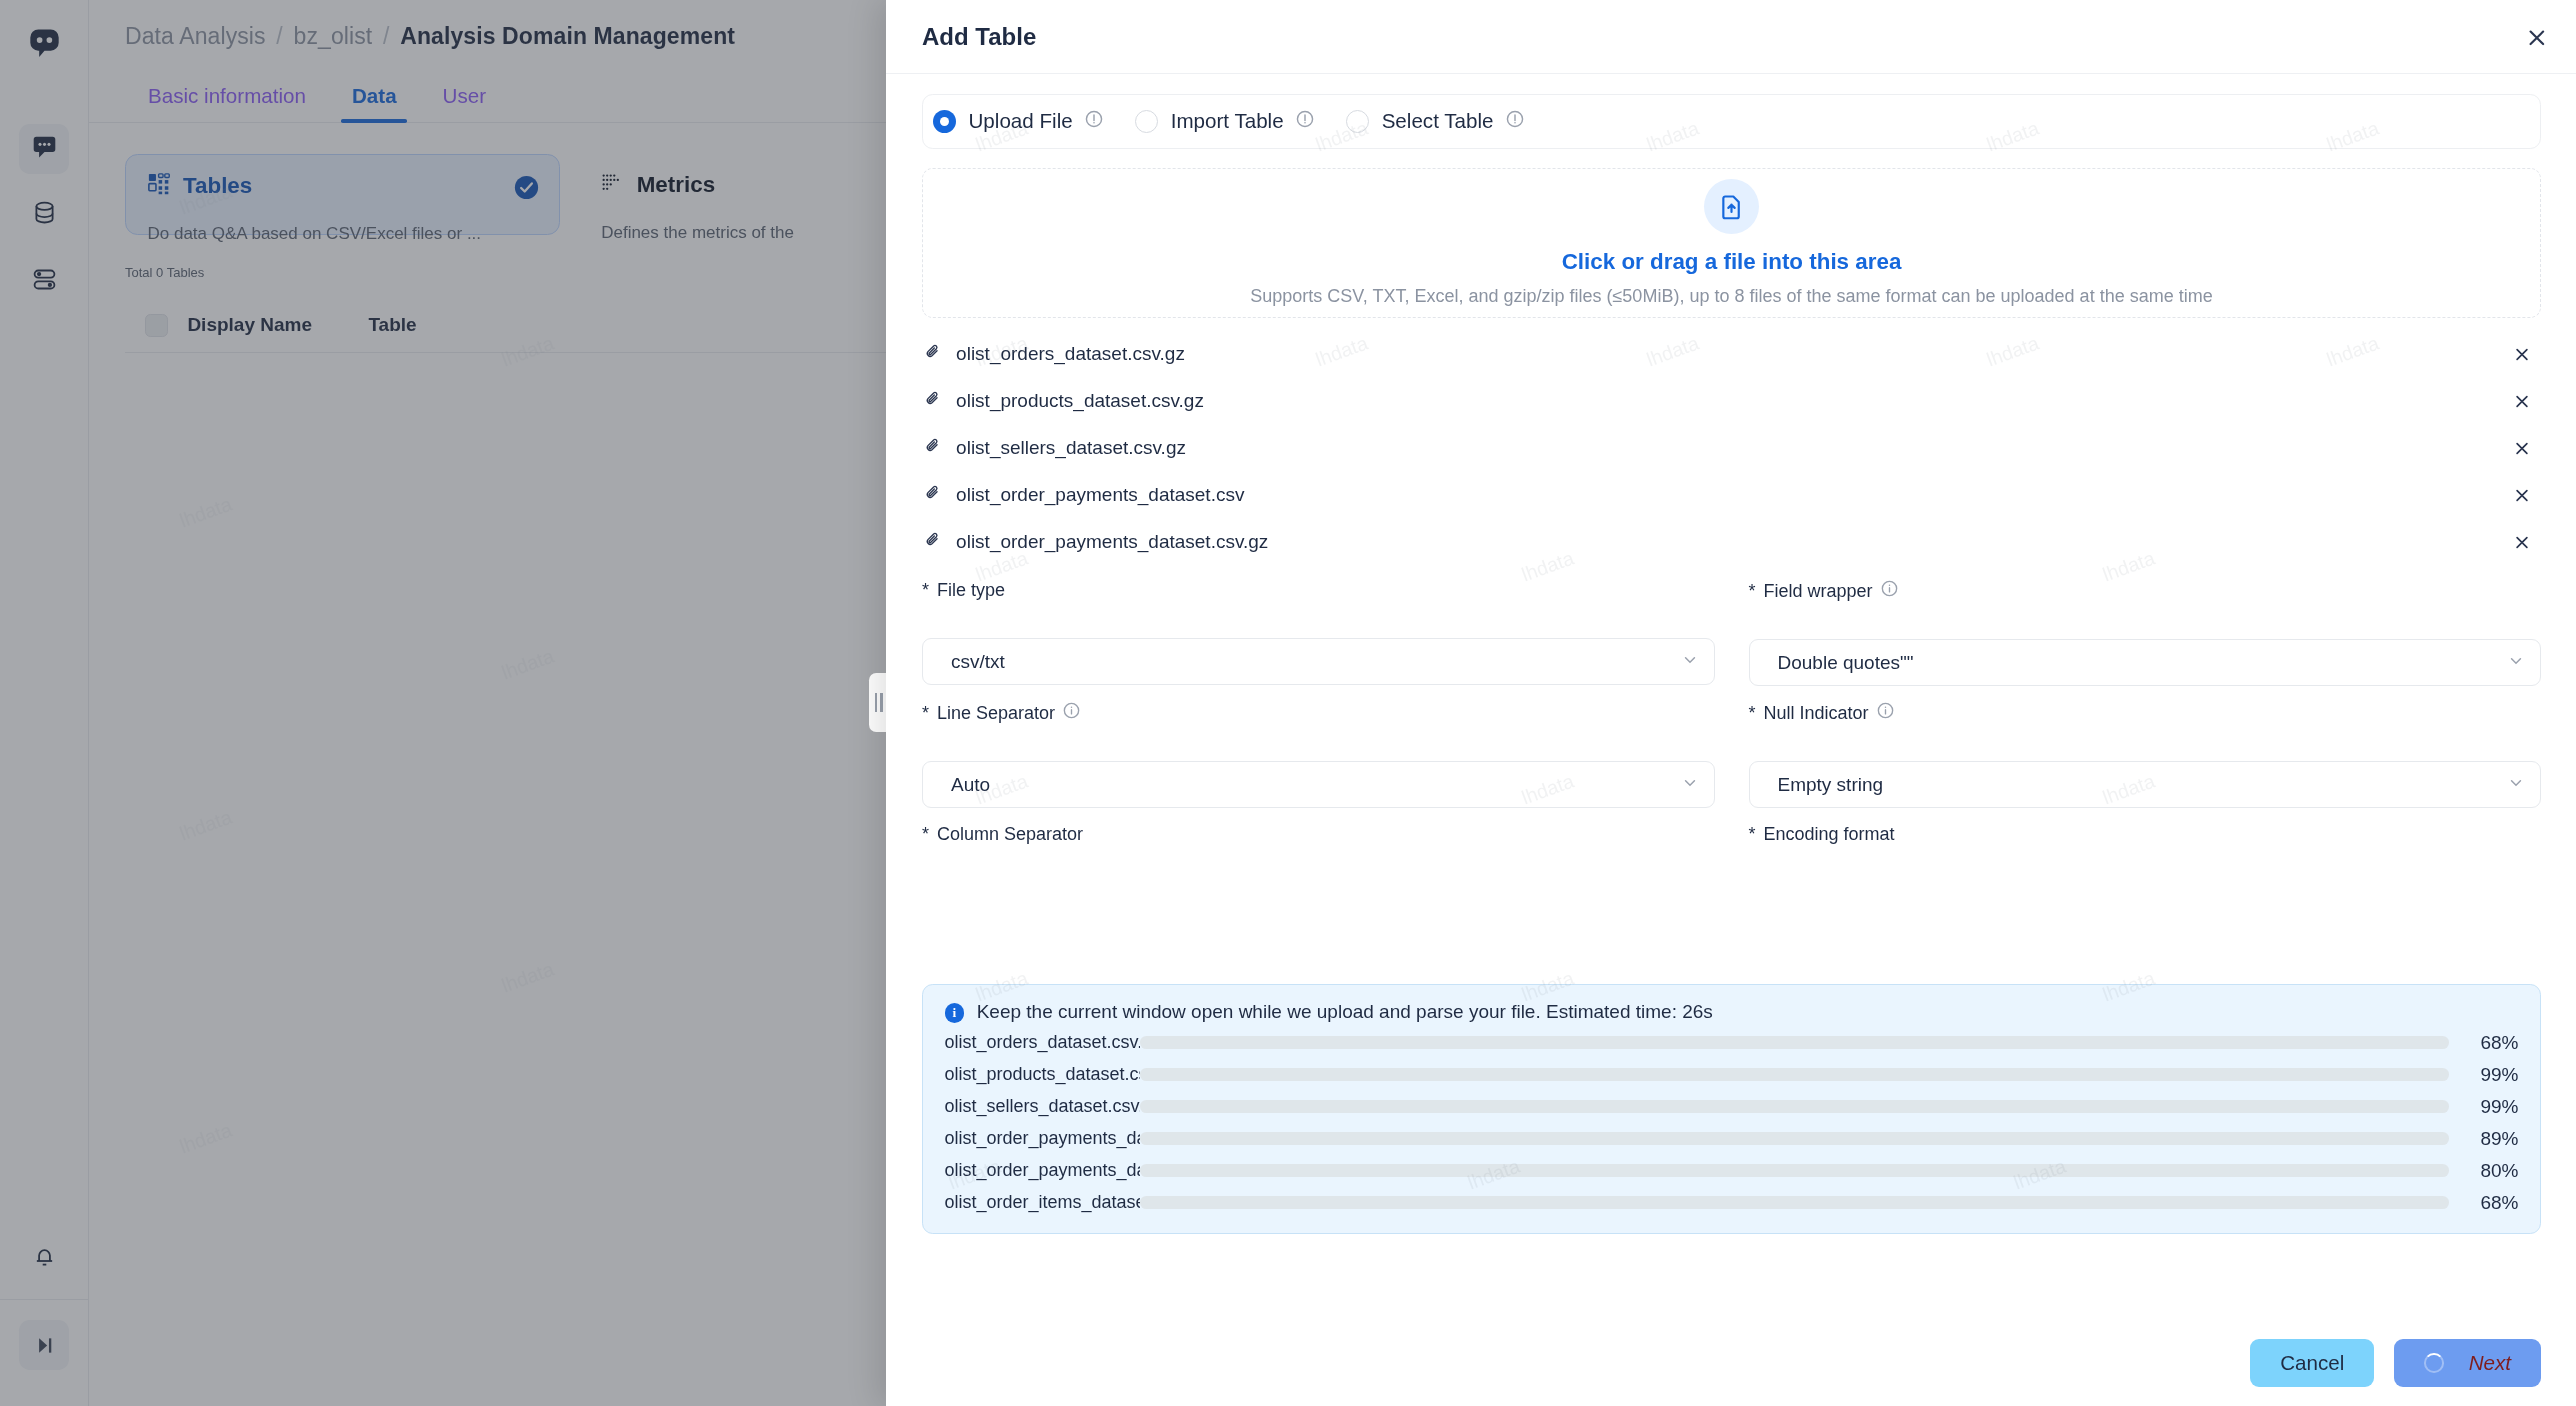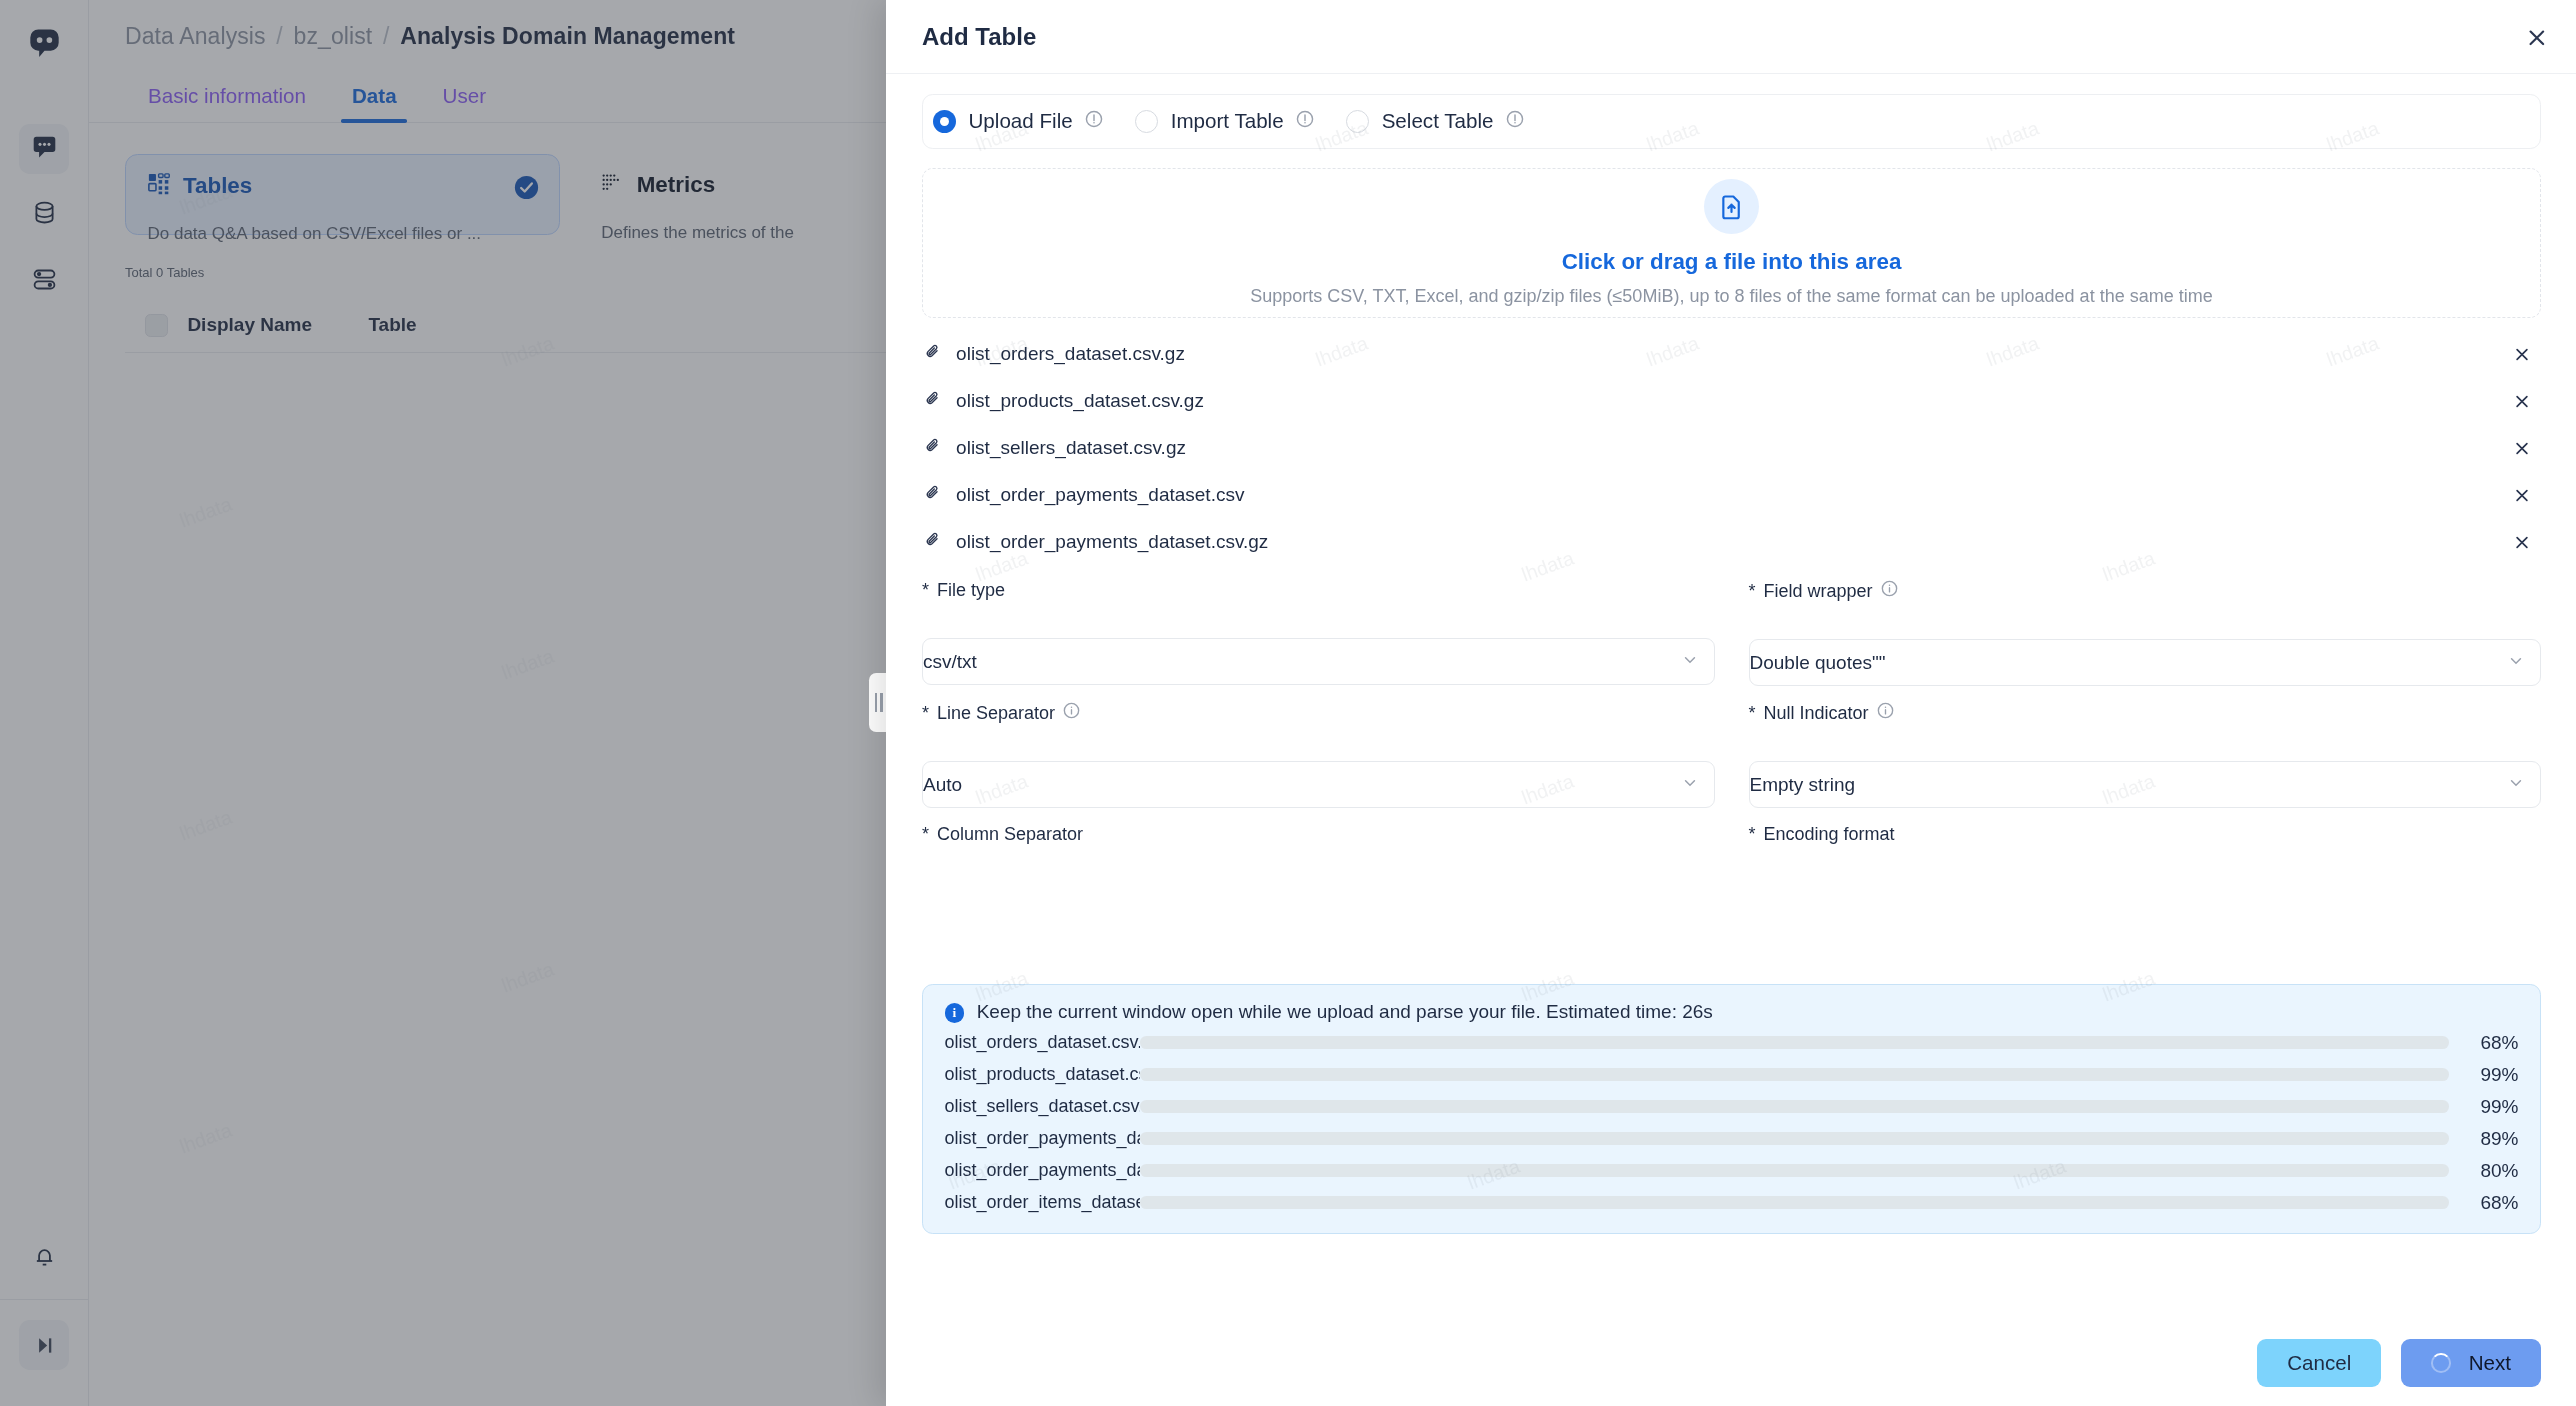--- a/index.html
+++ b/index.html
@@ -125,21 +125,21 @@
     font-size: 19px; color: #1f2b43; position: relative; padding-left: 1.8px;
   }
   .file-x { position: absolute; right: 7.2px; top: 50%; transform: translateY(-50%); width: 23px; height: 23px; display:flex; align-items:center; justify-content:center; }
 
   .form-grid { margin-top: 14.3px; display: grid; grid-template-columns: 1fr 1fr; column-gap: 34px; row-gap: 0px; }
   .field { margin-bottom: 16px; }
   .field-label { font-size: 18px; color: #1f2b43; display: flex; align-items: center; gap: 8px; margin-bottom: 10.7px; }
   .req { color: #1f2b43; font-size: 18px; }
   .select {
     height: 47px; border: 0.9px solid #e6e9ed; border-radius: 9px;
-    display: flex; align-items: center; padding: 0 0; font-size: 19px; color: #1f2b43;
+    display: flex; align-items: center; padding: 0 28px; font-size: 19px; color: #1f2b43;
     position: relative; background: #fff; margin-top: 37px;
   }
   .select .chev { position: absolute; right: 16px; top: 50%; transform: translateY(-50%); }
 
   
   .notice {
     position: absolute; left: 36px; right: 36px; bottom: 86px;
     background: #eaf5fe; border: 0.9px solid #c7e2f7; border-radius: 10.7px;
     padding: 16px 21.5px 14.3px;
   }
@@ -150,21 +150,21 @@
   .prog-track { flex: 1; height: 12.5px; border-radius: 6.3px; background: #dfe6ea; overflow: hidden; }
   .prog-fill { height: 12.5px; border-radius: 6.3px; background: linear-gradient(90deg,#2b7cf0 0%, #2b7cf0 58%, #0a62ef 58%, #0a62ef 100%); }
   .prog-pct { width: 70px; text-align: right; font-size: 19px; color: #1f2b43; flex: 0 0 auto; }
 
   .modal-foot {
     height: 86px; display: flex; align-items: center; justify-content: flex-end;
     gap: 19.7px; padding-right: 36px;
   }
   .btn { height: 48px; border-radius: 9px; font-size: 20.6px; display: flex; align-items: center; justify-content: center; padding: 0 30px; }
   .btn-cancel { background: #7dd3fc; color: #1f2b43; }
-  .btn-next { background: #6d9cf0; color: #0f172a; gap: 18px; }
+  .btn-next { background: #6d9cf0; color: #7f1d1d; gap: 25px; font-style: italic; }
   .spinner { width: 19.7px; height: 19.7px; border-radius: 50%; border: 2.7px solid rgba(255,255,255,.35); border-top-color: #fff; }
 
   .wm { position:absolute; color: rgba(120,128,140,.10); font-size: 19.7px; transform: rotate(-20deg); pointer-events:none; }
 </style>
 </head>
 <body>
 
 <div id="root">
 
   <div class="bg-app">

